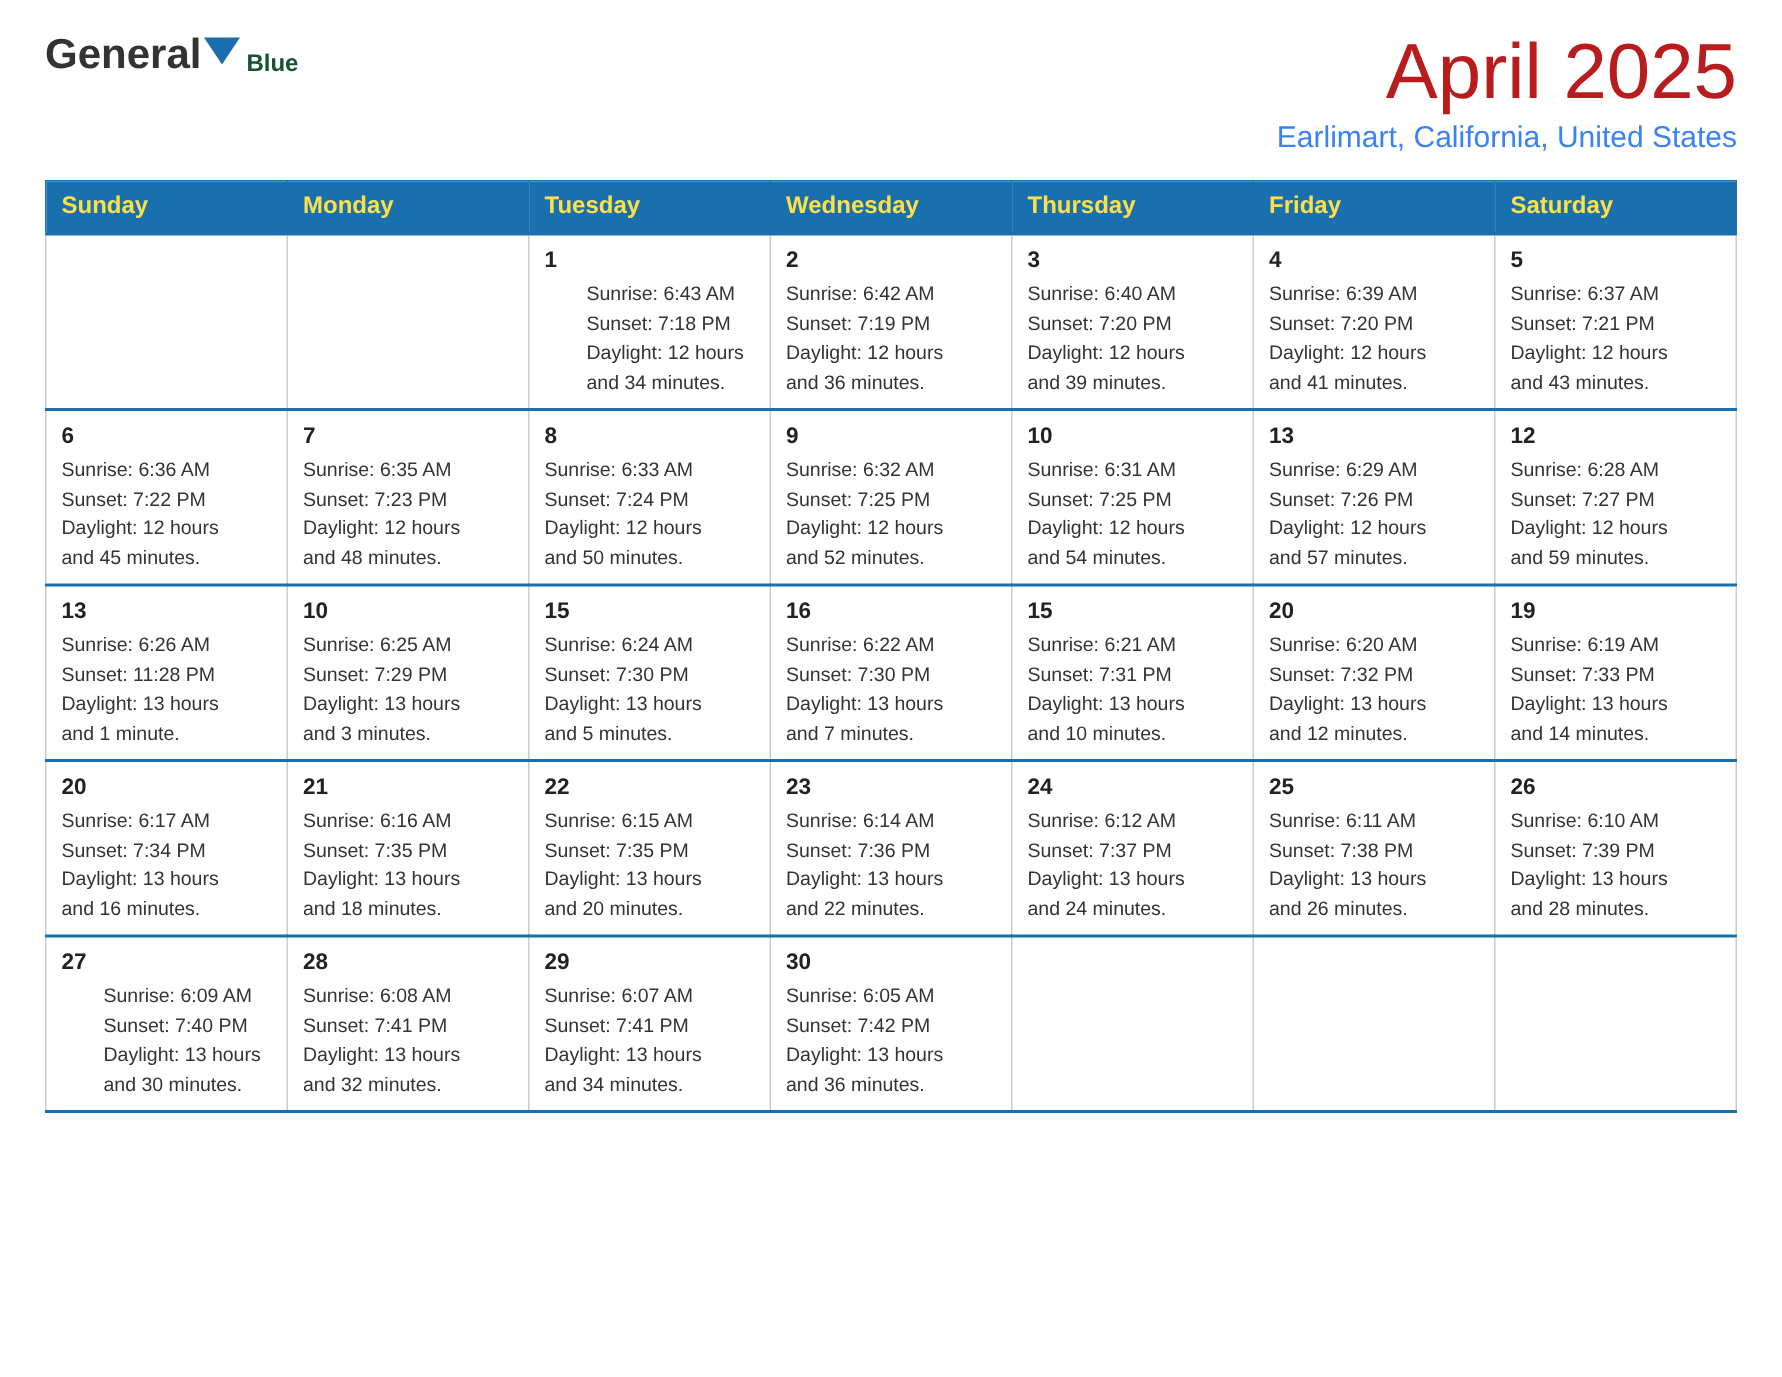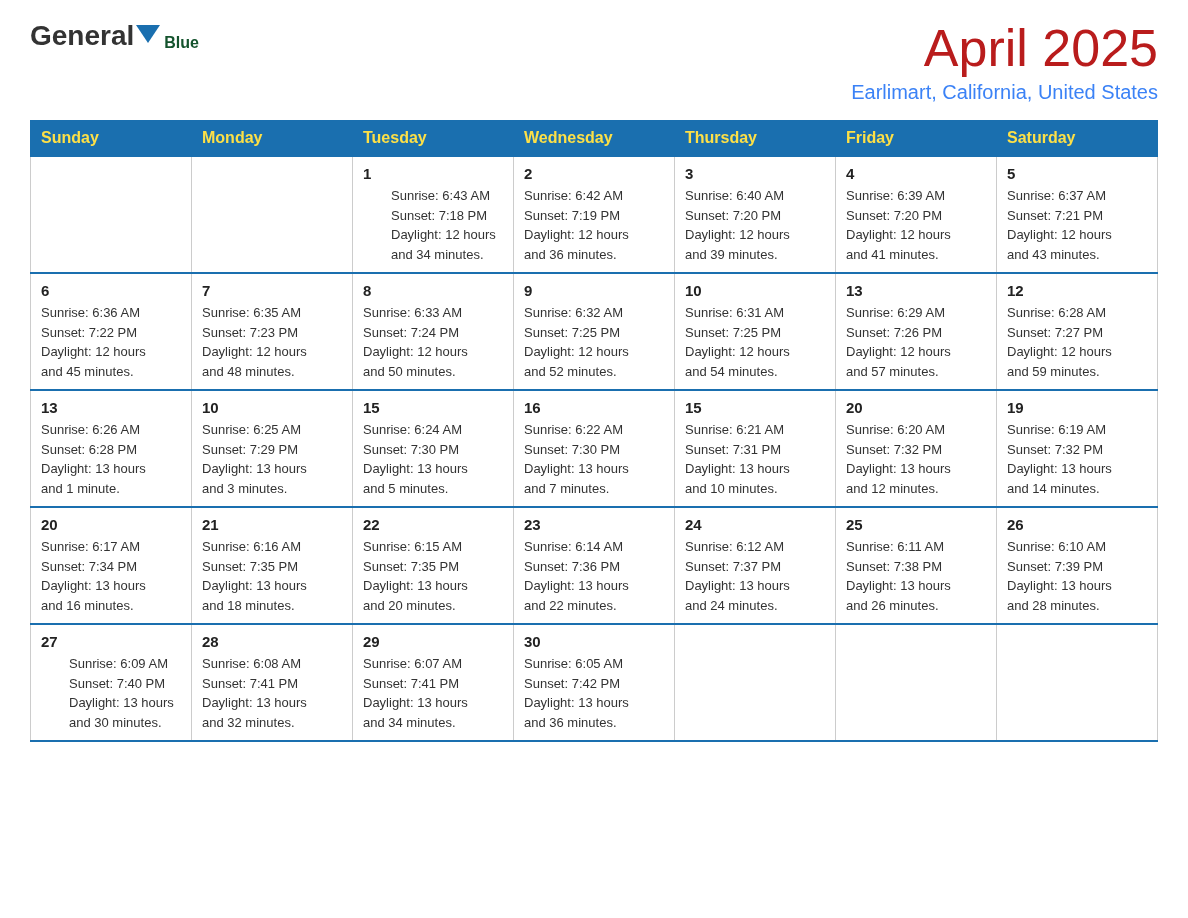--- a/index.html
+++ b/index.html
@@ -218,21 +218,21 @@
           <div class="day-info" style="white-space: pre-line;">Sunrise: 6:28 AM
 Sunset: 7:27 PM
 Daylight: 12 hours
 and 59 minutes.</div>
         </td>
       </tr>
       <tr>
         <td>
           <span class="day-number">13</span>
           <div class="day-info" style="white-space: pre-line;">Sunrise: 6:26 AM
-Sunset: 6:28 PM
+Sunset: 11:28 PM
 Daylight: 13 hours
 and 1 minute.</div>
         </td>
         <td>
           <span class="day-number">10</span>
           <div class="day-info" style="white-space: pre-line;">Sunrise: 6:25 AM
 Sunset: 7:29 PM
 Daylight: 13 hours
 and 3 minutes.</div>
         </td>
@@ -260,21 +260,21 @@
         <td>
           <span class="day-number">20</span>
           <div class="day-info" style="white-space: pre-line;">Sunrise: 6:20 AM
 Sunset: 7:32 PM
 Daylight: 13 hours
 and 12 minutes.</div>
         </td>
         <td>
           <span class="day-number">19</span>
           <div class="day-info" style="white-space: pre-line;">Sunrise: 6:19 AM
-Sunset: 7:32 PM
+Sunset: 7:33 PM
 Daylight: 13 hours
 and 14 minutes.</div>
         </td>
       </tr>
       <tr>
         <td>
           <span class="day-number">20</span>
           <div class="day-info" style="white-space: pre-line;">Sunrise: 6:17 AM
 Sunset: 7:34 PM
 Daylight: 13 hours

